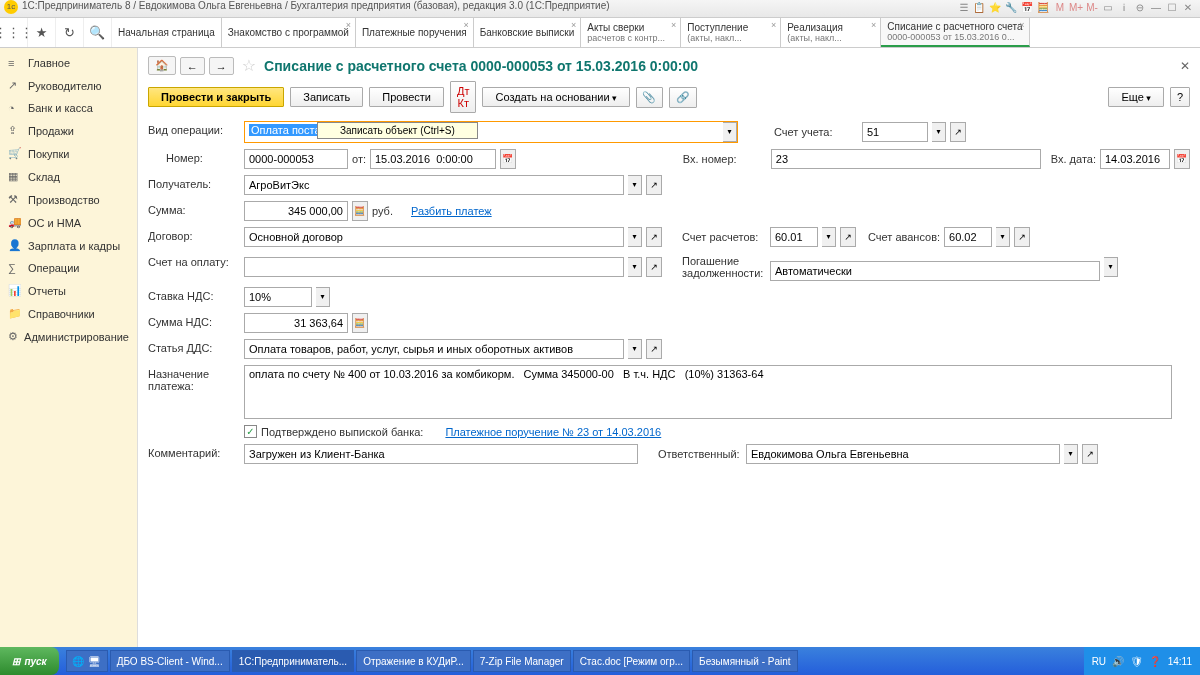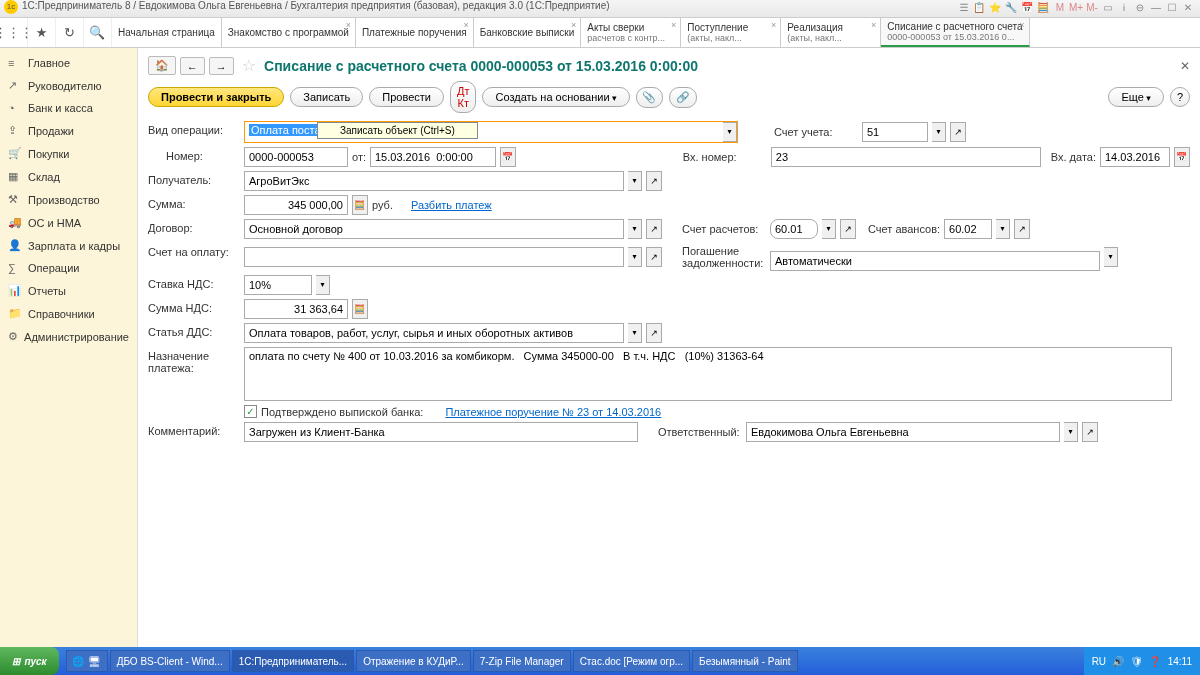--- a/index.html
+++ b/index.html
@@ -29,28 +29,28 @@
 
 
 .doc-nav { display:flex; align-items:center; gap:4px; margin-bottom:6px; }
 .nav-btn { border:1px solid #bbb; background:#f5f5f5; padding:2px 6px; font-size:11px; cursor:pointer; border-radius:2px; }
 .star { font-size:16px; color:#ccc; margin:0 4px; }
 .doc-title { font-size:14px; font-weight:bold; color:#0f766e; }
 .close-x { margin-left:auto; font-size:12px; color:#666; cursor:pointer; }
 
 
 .actions { display:flex; gap:6px; margin-bottom:8px; align-items:center; }
-.btn { border:1px solid #aaa; background:linear-gradient(#fff,#eee); padding:3px 12px; font-size:11px; cursor:pointer; border-radius:10px; }
+.btn { border:1px solid #aaa; background:linear-gradient(#fff,#eee); padding:3px 12px; font-size:11px; cursor:pointer; border-radius:1px; }
 .btn.primary { background:linear-gradient(#ffe680,#ffd633); border-color:#c9a600; font-weight:bold; }
 .btn.icon-only { padding:3px 6px; }
 .btn.dropdown::after { content:" ▾"; font-size:9px; }
 .actions .spacer { flex:1; }
 
 
-.form { display:grid; grid-template-columns: 90px 1fr; row-gap:4px; column-gap:6px; }
+.form { display:grid; grid-template-columns: 90px 1fr; row-gap:4px; column-gap:6px;gap:6px; }
 .label { font-size:11px; color:#333; padding-top:3px; }
 .row { display:flex; align-items:center; gap:4px; flex-wrap:wrap; }
 .inp { border:1px solid #aaa; padding:2px 4px; font-size:11px; height:20px; background:#fff; }
 .drop-btn { border:1px solid #aaa; border-left:none; width:14px; height:20px; background:#f0f0f0; font-size:8px; text-align:center; line-height:18px; cursor:pointer; }
 .sel-btn { border:1px solid #aaa; width:16px; height:20px; background:#f0f0f0; font-size:9px; text-align:center; line-height:18px; cursor:pointer; }
 .txt { font-size:11px; color:#333; }
 .link { color:#0066cc; text-decoration:underline; cursor:pointer; font-size:11px; }
 textarea.inp { height:54px; resize:none; width: 100%; }
 .highlight { background:#3399ff; color:#fff; padding:0 2px; }
 .tooltip { position:absolute; background:#ffffe1; border:1px solid #888; padding:2px 22px; font-size:10px; z-index:10; }
@@ -248,21 +248,21 @@
           <span class="link">Разбить платеж</span>
         </div>
 
         <div class="label">Договор:</div>
         <div class="row">
           <input class="inp" style="width: 380px;" value="Основной договор">
           <span class="drop-btn">▾</span>
           <span class="sel-btn">↗</span>
           <span style="width:12px;"></span>
           <span class="txt" style="width:84px;">Счет расчетов:</span>
-          <input class="inp" style="width: 48px; border-radius: 8px;" value="60.01">
+          <input class="inp" style="width: 48px;" value="60.01">
           <span class="drop-btn">▾</span>
           <span class="sel-btn">↗</span>
           <span class="txt" style="margin-left:8px;">Счет авансов:</span>
           <input class="inp" style="width: 48px;" value="60.02">
           <span class="drop-btn">▾</span>
           <span class="sel-btn">↗</span>
         </div>
 
         <div class="label">Счет на оплату:</div>
         <div class="row">

